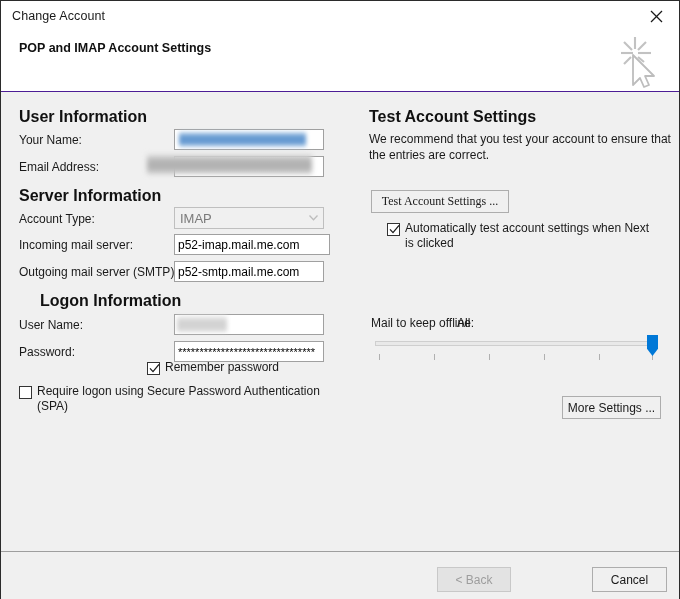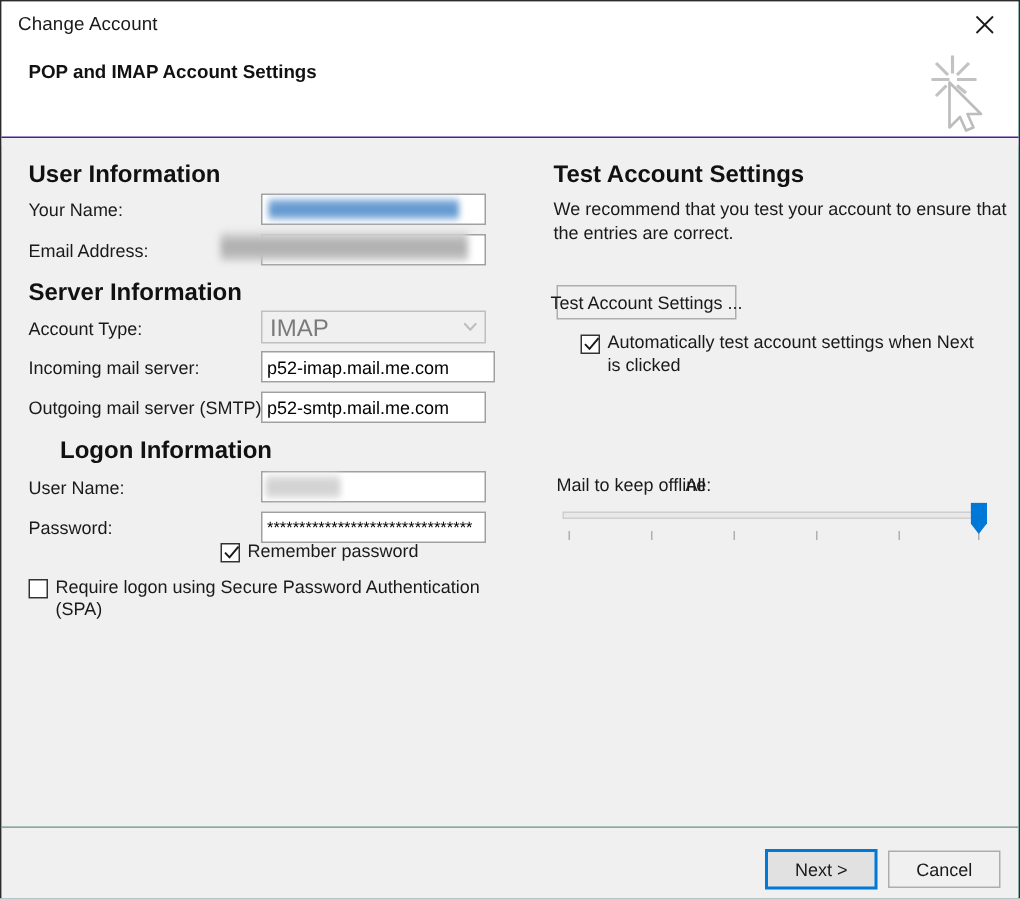--- a/index.html
+++ b/index.html
@@ -114,21 +114,21 @@
   
   .combo {
     position: absolute;
     box-sizing: border-box;
     height: 22px;
     border: 1px solid #bfbfbf;
     background: #f0f0f0;
   }
   .combo .combo-text {
     position: absolute; left: 5px; top: 3px;
-    font-size: 16px; color: #7a7a7a;
+    font-size: 13px; color: #7a7a7a;
   }
   .combo .combo-arrow {
     position: absolute; right: 0; top: 0;
     width: 20px; height: 20px;
     display: flex; align-items: center; justify-content: center;
   }
 
   
   .cb-row { position: absolute; }
   .cb-box {
@@ -292,21 +292,21 @@
       <span class="cb-box"></span>
       <span class="cb-label">Require logon using Secure Password Authentication</span>
       <span class="cb-label2">(SPA)</span>
     </div>
 
     <div class="group-title" style="left:368px; top:16px;">Test Account Settings</div>
 
     <div class="field-label" style="left:368px; top:40px;">We recommend that you test your account to ensure that</div>
     <div class="field-label" style="left:368px; top:56px;">the entries are correct.</div>
 
-    <div class="btn plain" style="left:370px; top:98px; width:120px; height:23px;">
+    <div class="btn plain" style="left:370px; top:98px; width:138px; height:23px;font-family:Liberation Serif, serif;">
       <span>Test Account Settings ...</span>
     </div>
 
     <div class="cb-row" style="left:386px; top:131px;">
       <span class="cb-box">
         <svg width="11" height="11" viewBox="0 0 11 11">
           <path d="M1 5.4 L4 8.6 L10 1.4" fill="none" stroke="#1a1a1a" stroke-width="1.3"></path>
         </svg>
       </span>
       <span class="cb-label">Automatically test account settings when Next</span>
@@ -322,25 +322,28 @@
         <i style="left:4px;"></i>
         <i style="left:59px;"></i>
         <i style="left:114px;"></i>
         <i style="left:169px;"></i>
         <i style="left:224px;"></i>
         <i style="left:277px;"></i>
       </div>
       <div class="slider-thumb" style="left:272px; top:-6px;"></div>
     </div>
 
+    <div class="btn plain" style="left:561px; top:304px; width:99px; height:23px;">
+      <span>More Settings ...</span>
+    </div>
 
   </div>
 
   <div class="footer">
-    <div class="btn focus" style="left:509px; top:14px; width:75px; height:27px;">
-      <span>Next &gt;</span>
+    <div class="btn disabled" style="left:436px; top:15px; width:74px; height:25px;">
+      <span>&lt; Back</span>
     </div>
     <div class="btn plain" style="left:591px; top:15px; width:75px; height:25px;">
       <span>Cancel</span>
     </div>
   </div>
 
 </div>
 
 </body></html>

